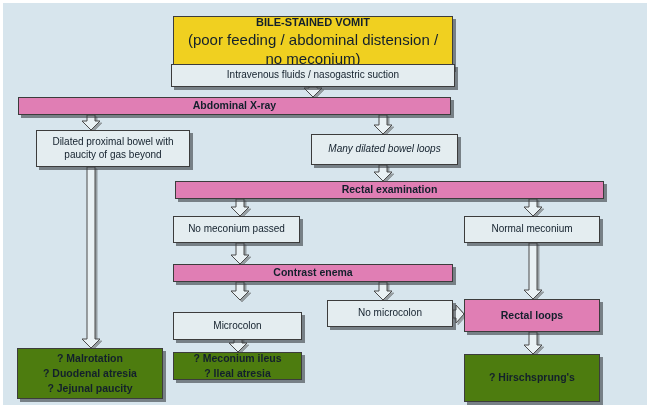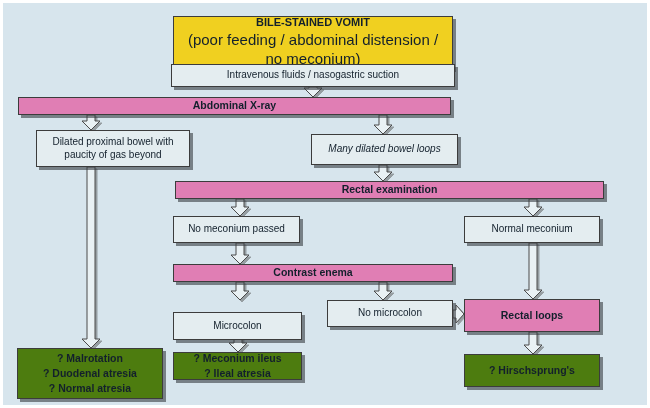--- a/index.html
+++ b/index.html
@@ -116,25 +116,25 @@
     <div>No microcolon</div>
   </div>
 
   <div class="box pink" style="left:461px; top:296px; width:136px; height:33px;">
     <div>Rectal loops</div>
   </div>
 
   <div class="box purple" style="left:14px; top:345px; width:146px; height:51px;">
     <div>? Malrotation</div>
     <div>? Duodenal atresia</div>
-    <div>? Normal atresia</div>
+    <div>? Jejunal paucity</div>
   </div>
 
   <div class="box purple" style="left:170px; top:349px; width:129px; height:28px;">
     <div>? Meconium ileus</div>
     <div>? Ileal atresia</div>
   </div>
 
-  <div class="box purple" style="left:461px; top:351px; width:136px; height:33px;">
+  <div class="box purple" style="left:461px; top:351px; width:136px; height:48px;">
     <div>? Hirschsprung's</div>
   </div>
 
 </div>
 
 </body></html>

